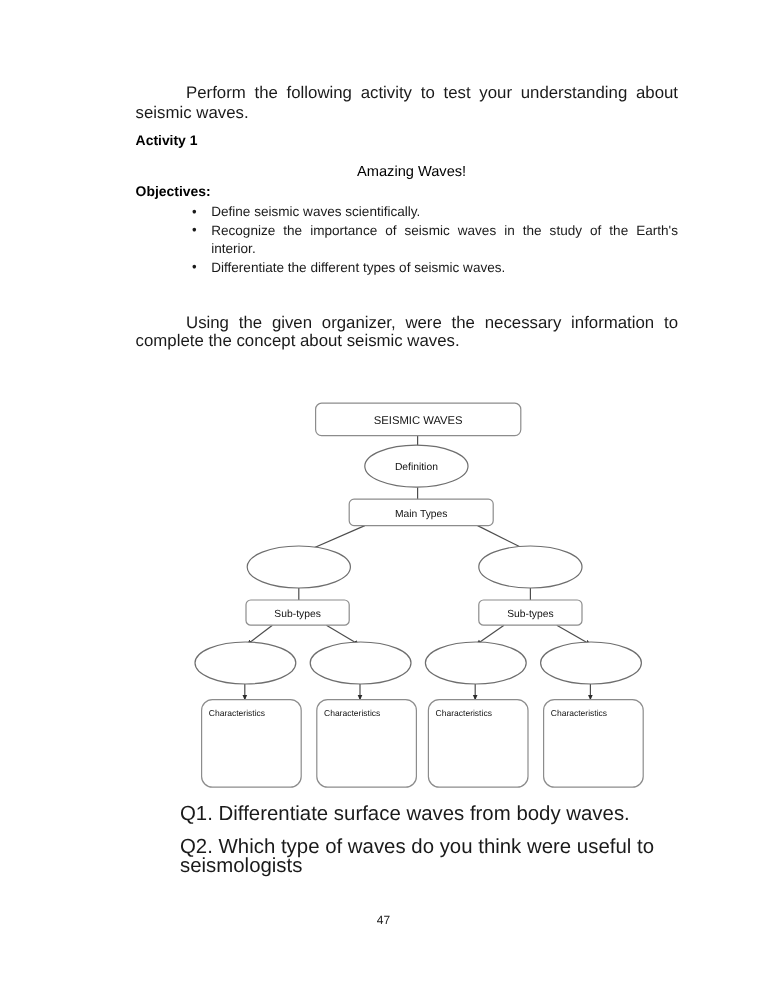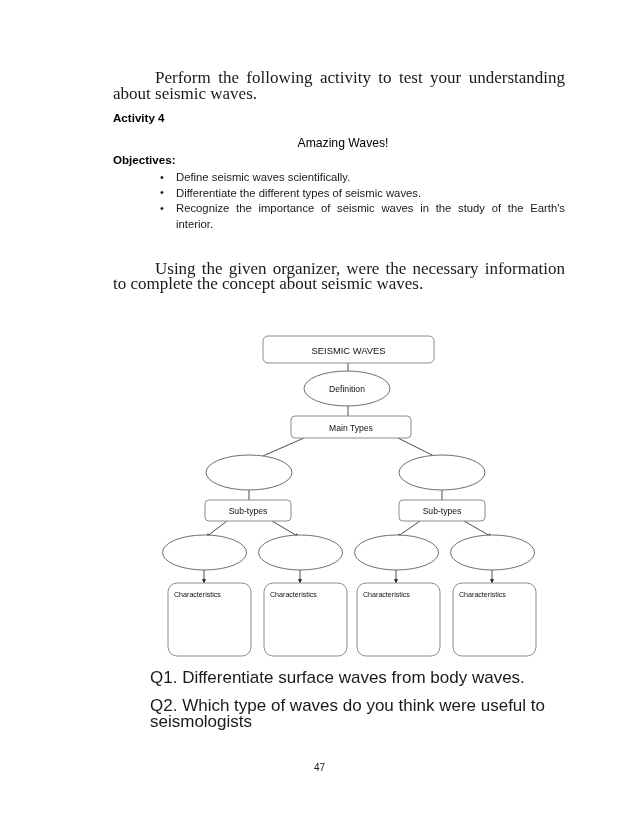--- a/index.html
+++ b/index.html
@@ -25,25 +25,24 @@
 
   .content {
     position: absolute;
     left: 113px;
     top: 70px;
     width: 452px;
   }
 
   p.body-text {
     margin: 0;
-    font-size: 17px;
+    font-size: 14px;
     line-height: 15.6px;
     text-align: justify;
     color: #1a1a1a;
-    font-family: Liberation Serif, serif;
   }
   p.body-text.indent { text-indent: 42px; }
 
   .spacer-sm { height: 9px; }
   .spacer-md { height: 14px; }
 
   h2.heading {
     margin: 0;
     font-size: 11.6px;
     font-weight: bold;
@@ -148,32 +147,32 @@
 <body>
 
 <div class="page">
 
   <div class="content">
 
     <p class="body-text indent">Perform the following activity to test your understanding about seismic waves.</p>
 
     <div class="spacer-sm"></div>
 
-    <h2 class="heading">Activity 4</h2>
+    <h2 class="heading">Activity 1</h2>
 
     <div class="spacer-sm"></div>
 
     <p class="center-title">Amazing Waves!</p>
 
     <h2 class="heading">Objectives:</h2>
 
     <ul class="objectives">
       <li>Define seismic waves scientifically.</li>
+      <li>Recognize the importance of seismic waves in the study of the Earth's interior.</li>
       <li>Differentiate the different types of seismic waves.</li>
-      <li>Recognize the importance of seismic waves in the study of the Earth's interior.</li>
     </ul>
 
     <div class="spacer-md"></div>
 
 
     <div class="spacer-md"></div>
 
     <p class="body-text indent">Using the given organizer, were the necessary information to complete the concept about seismic waves.</p>
   </div>
 

